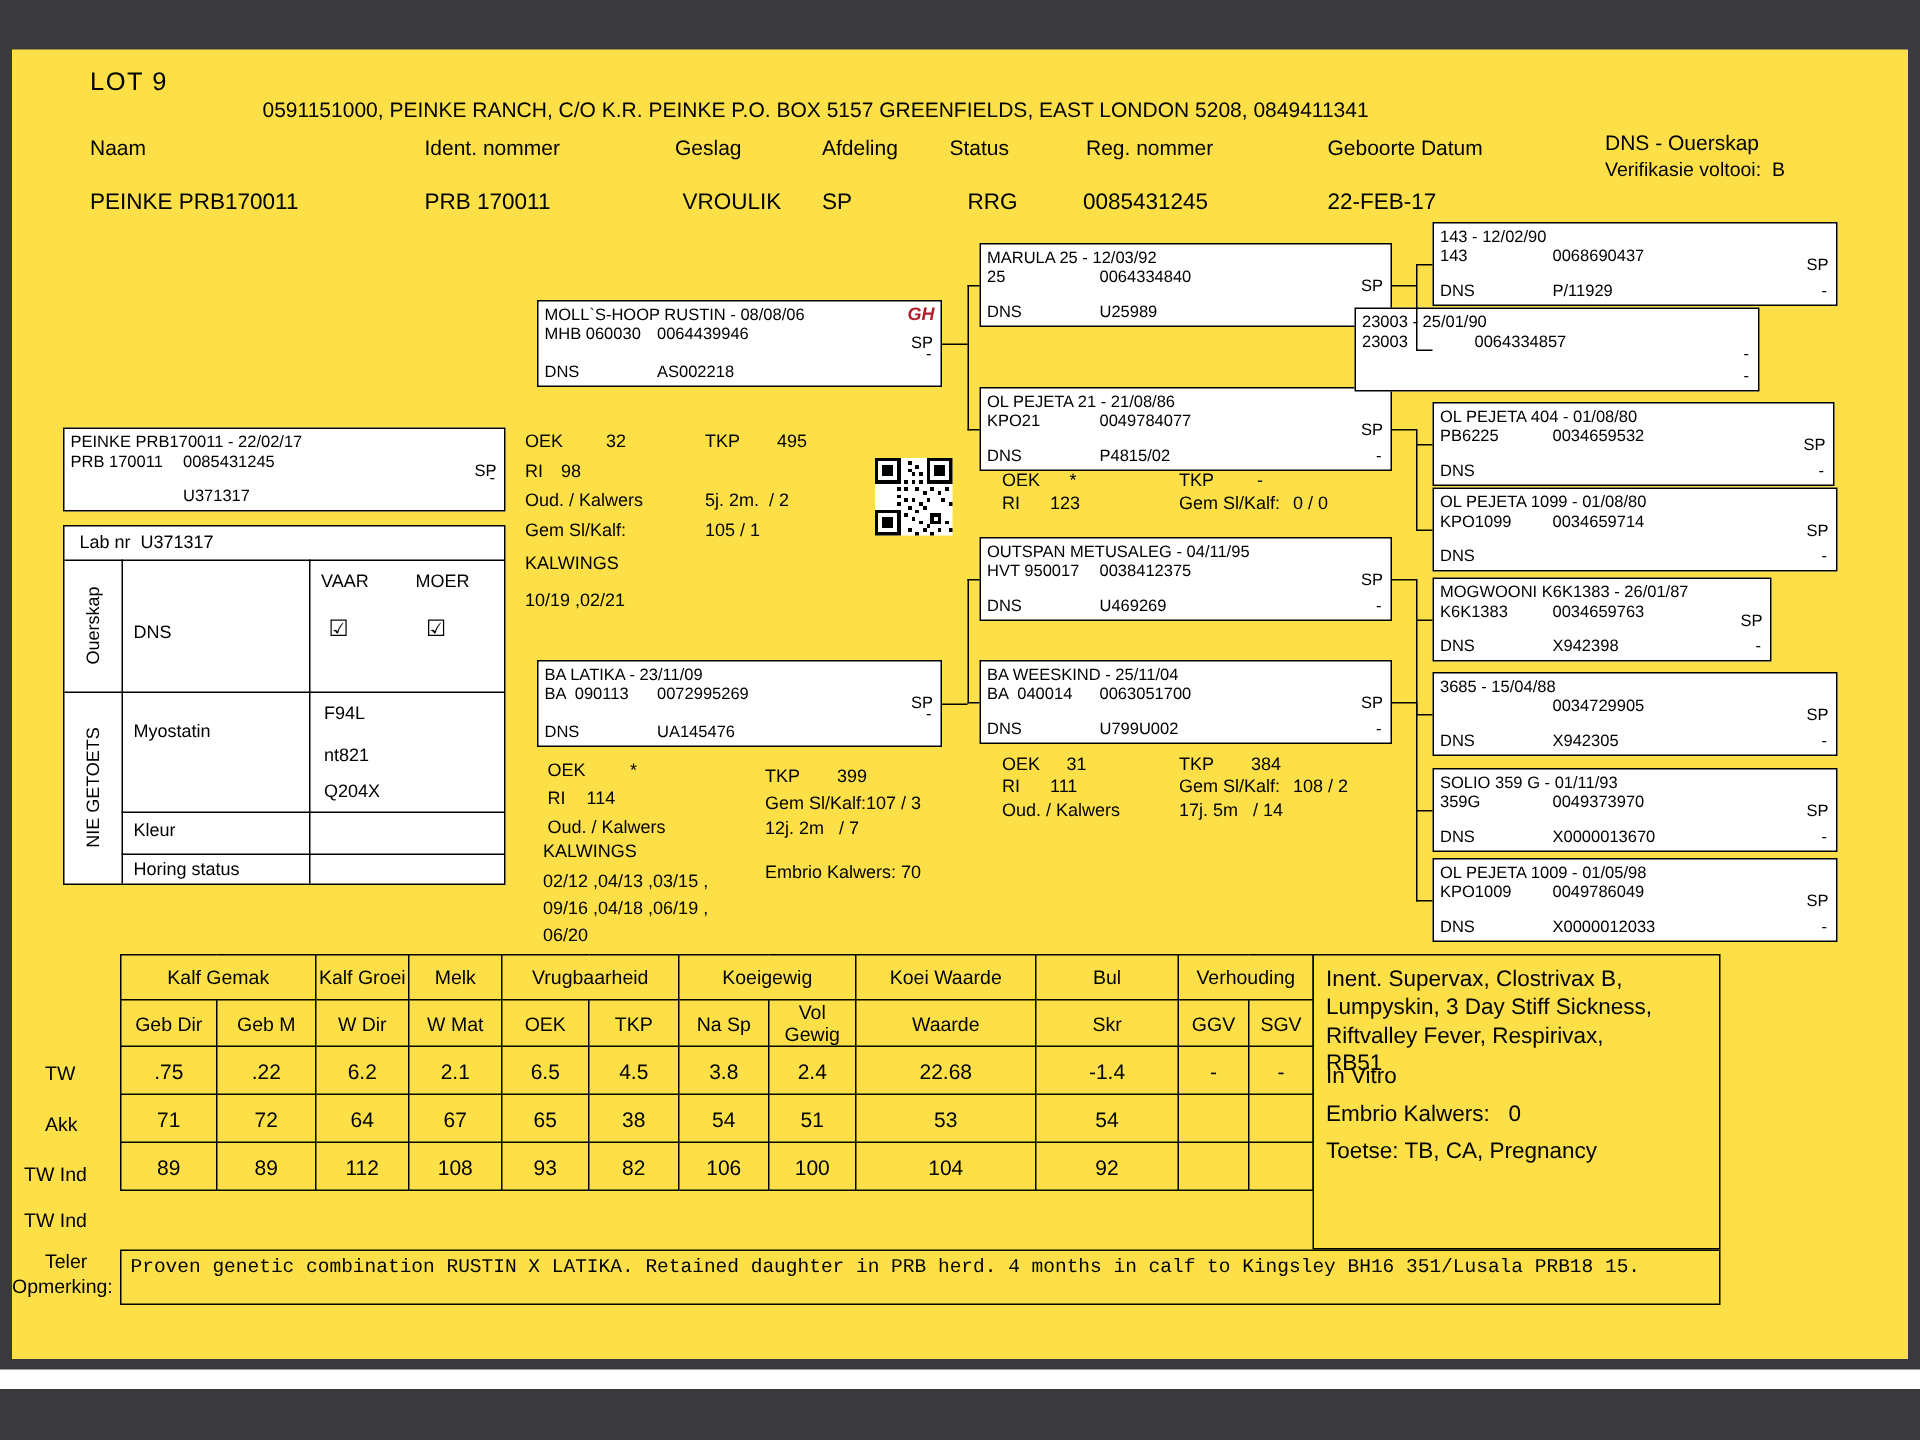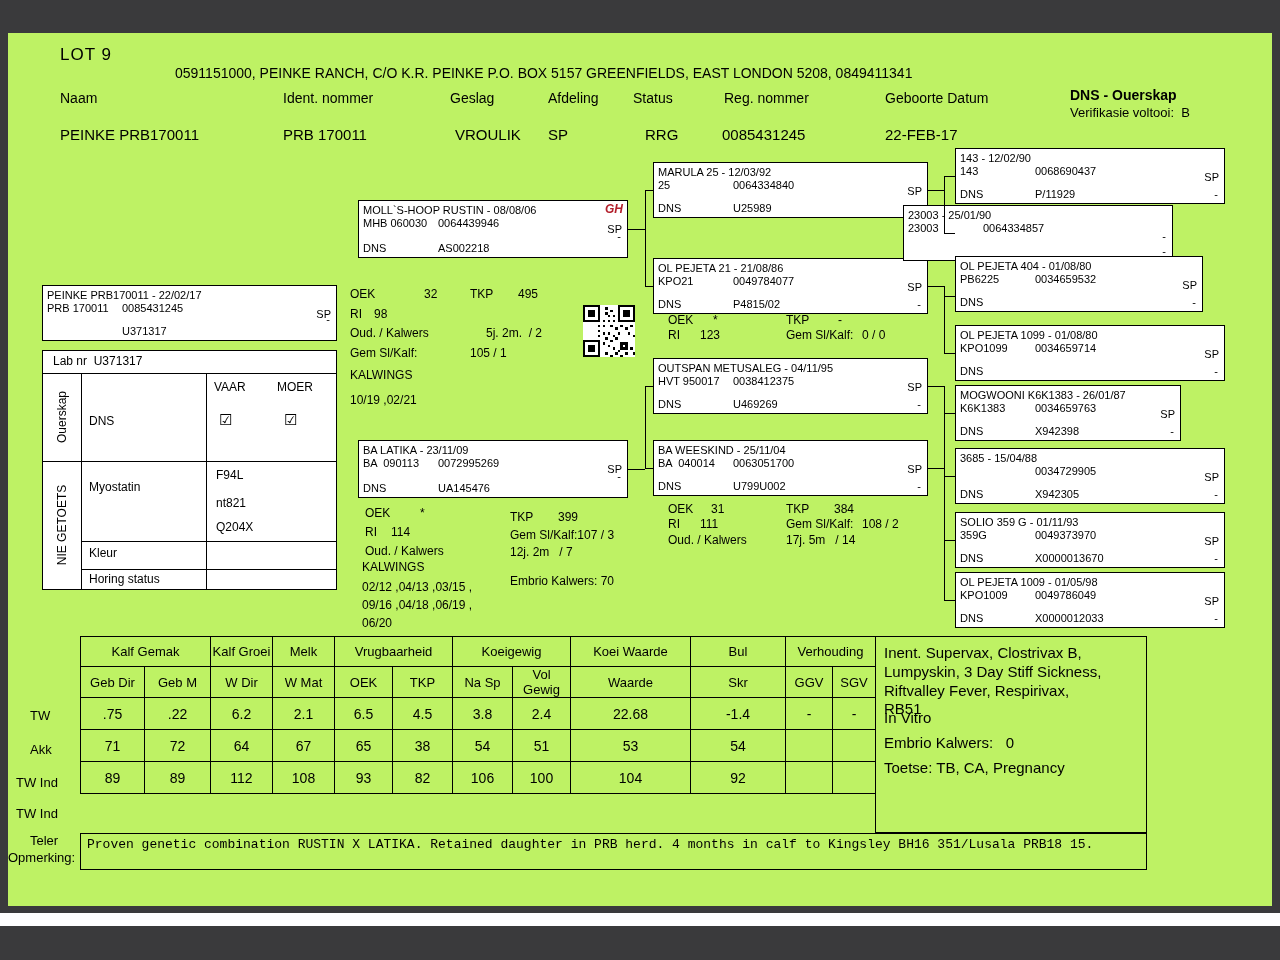--- a/index.html
+++ b/index.html
@@ -1,19 +1,19 @@
 <!DOCTYPE html>
 <html><head>
 <meta charset="utf-8">
 <style>
   * { margin:0; padding:0; box-sizing:border-box; }
   html,body { width:1280px; height:960px; }
   body { font-family:"Liberation Sans", sans-serif; color:#000; }
   .screen { position:relative; width:1280px; height:960px; background:#3a3a3c; overflow:hidden; }
-  .page { position:absolute; left:8px; top:33px; width:1264px; height:873px; background:#bef264; }
+  .page { position:absolute; left:8px; top:33px; width:1264px; height:873px; background:#fde047; }
   .bstrip { position:absolute; left:0; top:913px; width:1280px; height:13px; background:#fff; }
   .t { position:absolute; white-space:pre; line-height:1.15; } .f12{font-size:12px;} .f13{font-size:13px;}
   .f14{font-size:14px;} .f15{font-size:15px;text-align:right;} .f17{font-size:17px;}
   .ln { position:absolute; background:#000; }
   
   .pbox { position:absolute; border:1px solid #000; background:#fff; font-size:11px; }
   .pb1 { position:absolute; left:4px; top:3px; white-space:pre; }
   .pb2 { position:absolute; left:4px; top:16px; white-space:pre; }
   .pbw { display:inline-block; width:75px; white-space:pre; }
   .pb-sp { position:absolute; right:5px; top:22px; }
@@ -44,21 +44,21 @@
     <div class="t f17" style="left:52px; top:12px; letter-spacing:1px;">LOT 9</div>
     <div class="t f14" style="left:167px; top:32px;">0591151000, PEINKE RANCH, C/O K.R. PEINKE P.O. BOX 5157 GREENFIELDS, EAST LONDON 5208, 0849411341</div>
 
     <div class="t f14" style="left:52px;  top:57px;">Naam</div>
     <div class="t f14" style="left:275px; top:57px;">Ident. nommer</div>
     <div class="t f14" style="left:442px; top:57px;text-align:right;">Geslag</div>
     <div class="t f14" style="left:540px; top:57px;">Afdeling</div>
     <div class="t f14" style="left:625px; top:57px;">Status</div>
     <div class="t f14" style="left:716px; top:57px;">Reg. nommer</div>
     <div class="t f14" style="left:877px; top:57px;">Geboorte Datum</div>
-    <div class="t f14" style="left:1062px; top:54px;font-weight:bold;">DNS - Ouerskap</div>
+    <div class="t f14" style="left:1062px; top:54px;">DNS - Ouerskap</div>
     <div class="t f13" style="left:1062px; top:73px;">Verifikasie voltooi:  B</div>
 
     <div class="t f15" style="left:52px;  top:93px;">PEINKE PRB170011</div>
     <div class="t f15" style="left:275px; top:93px;">PRB 170011</div>
     <div class="t f15" style="left:447px; top:93px;">VROULIK</div>
     <div class="t f15" style="left:540px; top:93px;">SP</div>
     <div class="t f15" style="left:637px; top:93px;">RRG</div>
     <div class="t f15" style="left:714px; top:93px;">0085431245</div>
     <div class="t f15" style="left:877px; top:93px;">22-FEB-17</div>
 
@@ -100,27 +100,27 @@
     <div class="pbox dash-hi" style="left:350px; top:167px; width:270px; height:58px;">
       <div class="pb1">MOLL`S-HOOP RUSTIN - 08/08/06</div>
       <div class="pb2"><span class="pbw">MHB 060030</span><span>0064439946</span></div>
       <div class="pb-logo">GH</div>
       <div class="pb-sp">SP</div>
       <div class="pb-dns"><span class="pbw">DNS</span><span>AS002218</span></div>
       <div class="pb-dash">-</div>
     </div>
 
     <div class="t f12" style="left:342px; top:255px;">OEK</div>
-    <div class="t f12" style="left:416px; top:255px;">32</div>
+    <div class="t f12" style="left:396px; top:255px;">32</div>
     <div class="t f12" style="left:462px; top:255px;">TKP</div>
     <div class="t f12" style="left:510px; top:255px;">495</div>
     <div class="t f12" style="left:342px; top:275px;">RI</div>
     <div class="t f12" style="left:366px; top:275px;">98</div>
     <div class="t f12" style="left:342px; top:294px;">Oud. / Kalwers</div>
-    <div class="t f12" style="left:462px; top:294px;margin-left:16px;">5j. 2m.  / 2</div>
+    <div class="t f12" style="left:462px; top:294px;">5j. 2m.  / 2</div>
     <div class="t f12" style="left:342px; top:314px;">Gem Sl/Kalf:</div>
     <div class="t f12" style="left:462px; top:314px;">105 / 1</div>
     <div class="t f12" style="left:342px; top:336px;">KALWINGS</div>
     <div class="t f12" style="left:342px; top:361px;">10/19 ,02/21</div>
 
     <div style="position:absolute; left:575px; top:272px; width:52px; height:52px;">
       <svg width="52" height="52" viewBox="0 0 21 21" shape-rendering="crispEdges">
         <rect x="0" y="0" width="21" height="21" fill="#fff"></rect>
         <rect x="0" y="0" width="7" height="7" fill="#000"></rect>
           <rect x="1" y="1" width="5" height="5" fill="#fff"></rect>
@@ -251,21 +251,21 @@
       <div class="pb-sp">SP</div>
       <div class="pb-dns"><span class="pbw">DNS</span><span>P/11929</span></div>
       <div class="pb-dash">-</div>
     </div>
     <div class="pbox" style="left:895px; top:172px; width:270px; height:56px;">
       <div class="pb1">23003 - 25/01/90</div>
       <div class="pb2"><span class="pbw">23003</span><span>0064334857</span></div>
       <div class="pb-dash2">-</div>
       <div class="pb-dash">-</div>
     </div>
-    <div class="pbox" style="left:947px; top:223px; width:248px; height:56px;">
+    <div class="pbox" style="left:947px; top:235px; width:268px; height:56px;">
       <div class="pb1">OL PEJETA 404 - 01/08/80</div>
       <div class="pb2"><span class="pbw">PB6225</span><span>0034659532</span></div>
       <div class="pb-sp">SP</div>
       <div class="pb-dns"><span class="pbw">DNS</span><span></span></div>
       <div class="pb-dash">-</div>
     </div>
     <div class="pbox" style="left:947px; top:292px; width:270px; height:56px;">
       <div class="pb1">OL PEJETA 1099 - 01/08/80</div>
       <div class="pb2"><span class="pbw">KPO1099</span><span>0034659714</span></div>
       <div class="pb-sp">SP</div>

